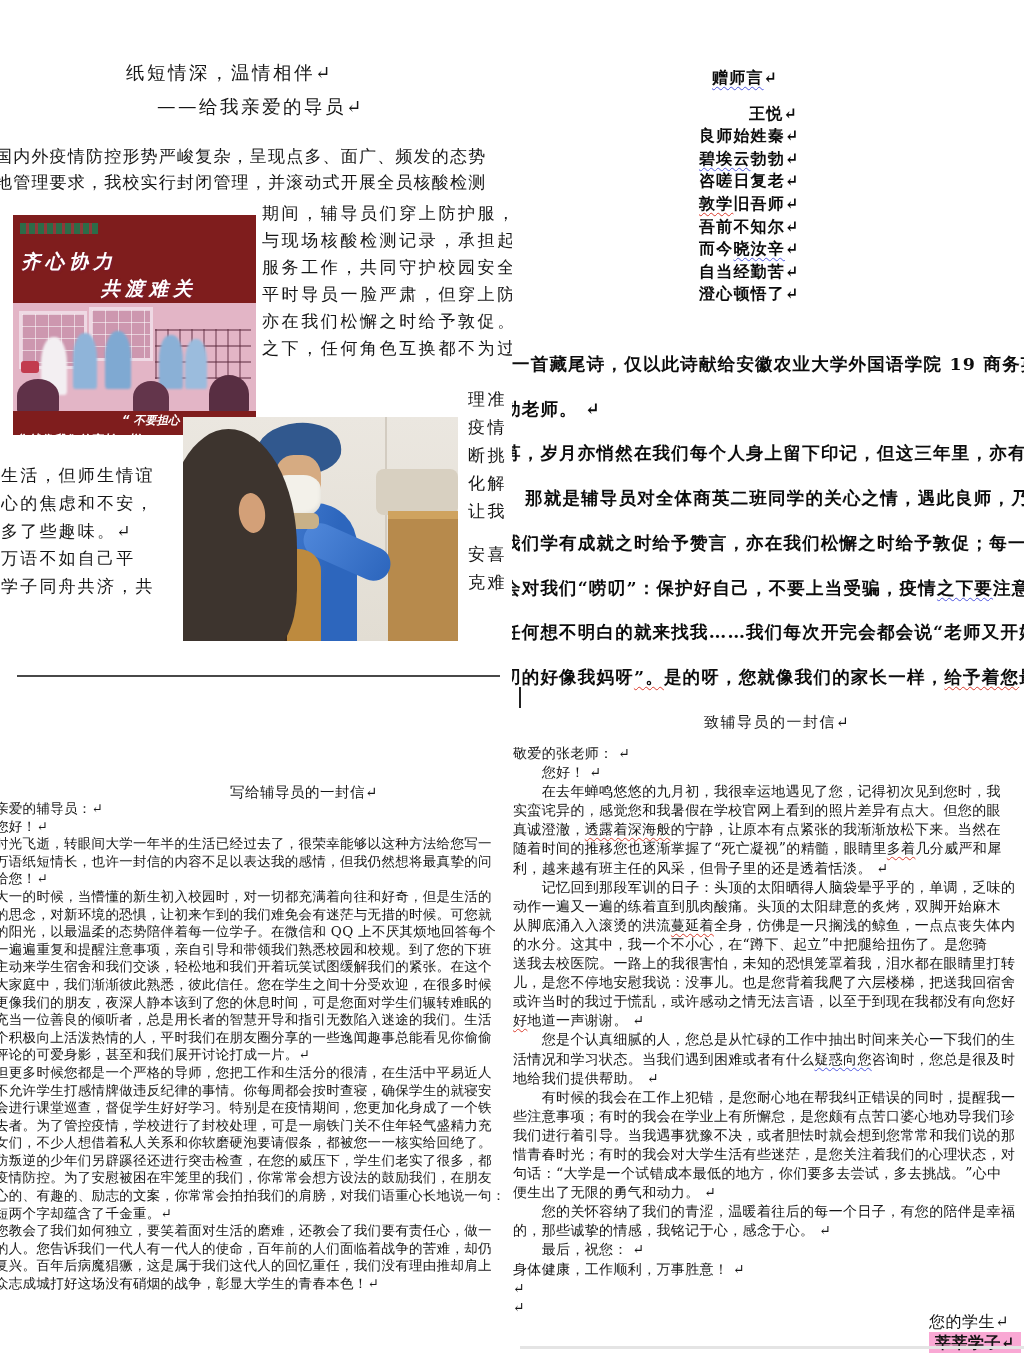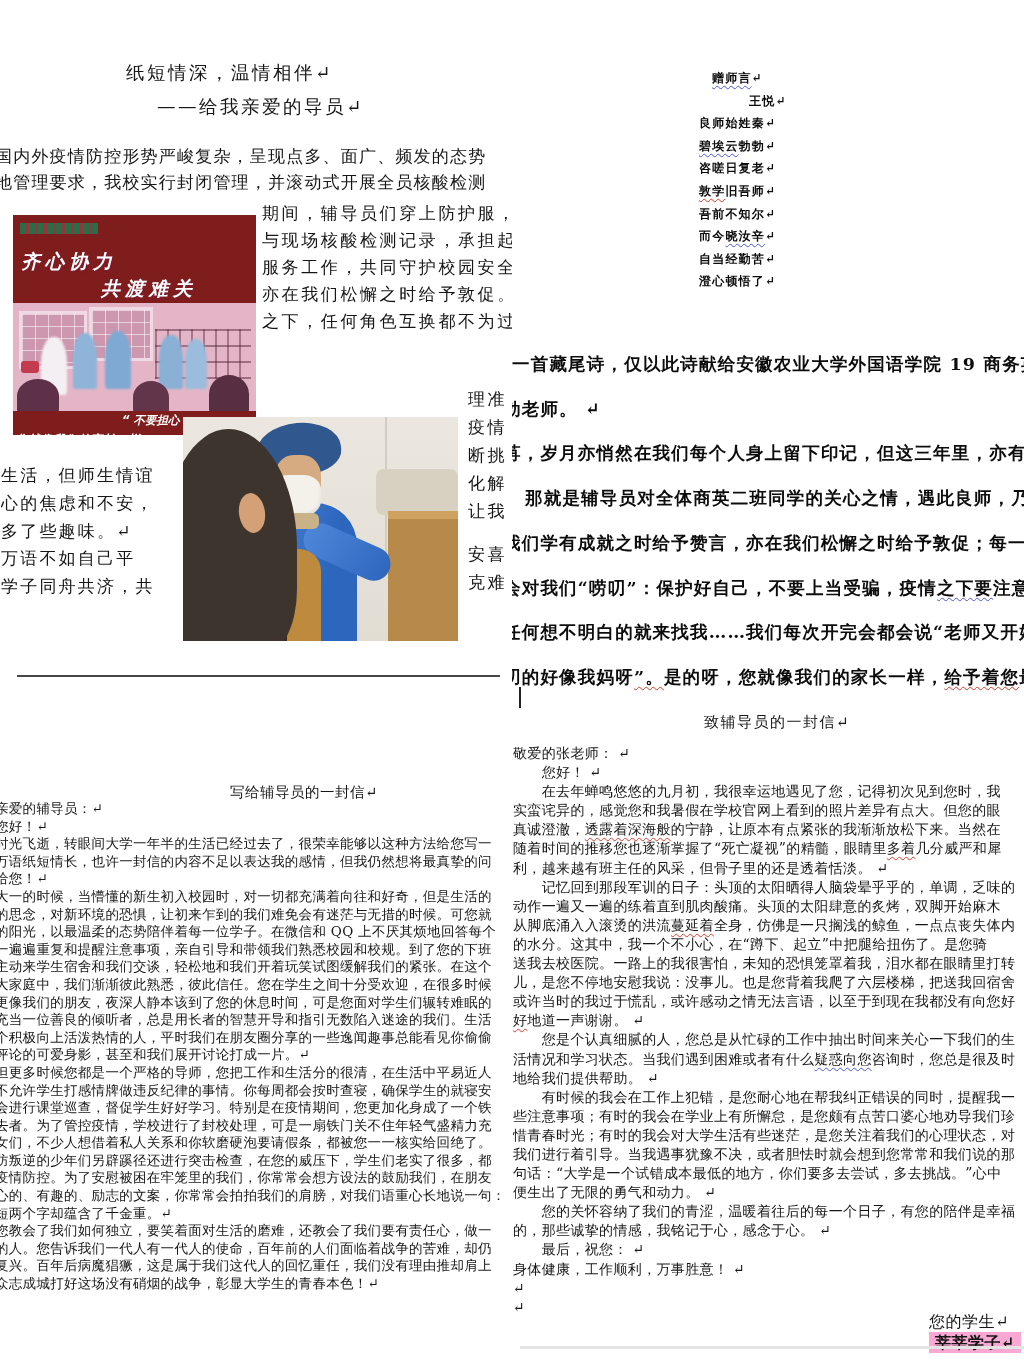--- a/index.html
+++ b/index.html
@@ -61,21 +61,21 @@
   #photo .glove{left:96px;top:140px;width:34px;height:22px;background:#dde2e8;border-radius:50%;transform:rotate(10deg);}
   #photo .paper{left:76px;top:146px;width:34px;height:18px;background:#ececec;border:1px solid #c2c2c2;transform:rotate(14deg);}
   #photo .hair{left:-18px;top:12px;width:132px;height:230px;background:#3d342e;border-radius:48% 52% 30% 30%;}
   #photo .ear{left:56px;top:76px;width:26px;height:40px;background:#d3a078;border-radius:50%;transform:rotate(-8deg);}
   #photo .sweater{left:-8px;top:142px;width:112px;height:84px;border-radius:24px 30px 0 0;
       background:repeating-linear-gradient(112deg,#6d4a31 0 6px,#e9d8c1 6px 11px,#3f2c1d 11px 17px);}
   #photo .bag{left:30px;top:132px;width:108px;height:94px;background:#bd8a3e;border-radius:16px 22px 0 0;}
   #photo .strap{left:62px;top:92px;width:16px;height:126px;background:#17120e;transform:rotate(12deg);border-radius:6px;}
 
   
-  #poem{left:699px;top:67px;font-size:12px;font-weight:700;letter-spacing:1.2px;line-height:22.6px;color:#0c0c0c;}
+  #poem{left:699px;top:67px;font-size:16px;font-weight:700;letter-spacing:1.2px;line-height:22.6px;color:#0c0c0c;}
   #dedication{left:512px;top:342px;width:512px;font-size:17.5px;font-weight:700;letter-spacing:1.2px;line-height:44.7px;overflow:hidden;color:#0c0c0c;}
   #caret{left:519px;top:687px;width:1.5px;height:21px;background:#222;}
 
   
   #bl-title{left:230px;top:783px;font-size:14.5px;letter-spacing:.5px;}
   #bl-lines{left:-5px;top:800px;width:517px;font-size:13.5px;letter-spacing:.3px;line-height:17.6px;overflow:hidden;}
 
   
   #br-title{left:704px;top:713px;font-size:15px;letter-spacing:1.5px;}
   #br-lines{left:513px;top:744px;width:511px;font-size:14px;letter-spacing:.35px;line-height:19.1px;overflow:hidden;}
@@ -90,20 +90,21 @@
   <div id="tl-title1" class="abs">纸短情深，温情相伴↵</div>
   <div id="tl-title2" class="abs">——给我亲爱的导员↵</div>
   <div id="tl-body" class="abs">
       <div class="ln"><span>国内外疫情防控形势严峻复杂，呈现点多、面广、频发的态势</span></div>
       <div class="ln"><span>地管理要求，我校实行封闭管理，并滚动式开展全员核酸检测</span></div>
     </div>
   <div id="tl-wrap" class="abs">
       <div class="ln"><span>期间，辅导员们穿上防护服，</span></div>
       <div class="ln"><span>与现场核酸检测记录，承担起</span></div>
       <div class="ln"><span>服务工作，共同守护校园安全</span></div>
+      <div class="ln"><span>平时导员一脸严肃，但穿上防</span></div>
       <div class="ln"><span>亦在我们松懈之时给予敦促。疫</span></div>
       <div class="ln"><span>之下，任何角色互换都不为过</span></div>
     </div>
   <div id="tl-rfrag" class="abs">
       <div class="ln"><span>理准</span></div>
       <div class="ln"><span>疫情</span></div>
       <div class="ln"><span>断挑</span></div>
       <div class="ln"><span>化解</span></div>
       <div class="ln"><span>让我</span></div>
     </div>
@@ -158,21 +159,21 @@
     <div class="strap"></div>
     <div class="sweater"></div>
     <div class="hair"></div>
     <div class="ear"></div>
   </div>
 
   <div id="tl-divider" class="abs"></div>
 
   <div id="poem" class="abs">
       <div class="ln" style="margin-left: 13px;"><span class="wavy-blue">赠师言</span><span>↵</span></div>
-      <div class="ln" style="margin-left: 50px;"><span>王悦↵</span></div>
+      <div class="ln" style="margin-left: 50px; margin-top: 13px;"><span>王悦↵</span></div>
       <div class="ln"><span>良师始姓秦↵</span></div>
       <div class="ln"><span class="wavy-blue">碧埃云</span><span>勃勃↵</span></div>
       <div class="ln"><span>咨嗟日复老↵</span></div>
       <div class="ln"><span class="wavy-red">敦学</span><span>旧吾师↵</span></div>
       <div class="ln"><span>吾前不知尔↵</span></div>
       <div class="ln"><span>而今</span><span class="wavy-blue">晓汝辛</span><span>↵</span></div>
       <div class="ln"><span>自当经勤苦↵</span></div>
       <div class="ln"><span>澄心顿悟了↵</span></div>
     </div>
   <div id="dedication" class="abs">
@@ -234,22 +235,22 @@
       <div class="ln"><span>的水分。这其中，我一个不小心，在“蹲下、起立”中把腿给扭伤了。是您骑</span></div>
       <div class="ln"><span>送我去校医院。一路上的我很害怕，未知的恐惧笼罩着我，泪水都在眼睛里打转</span></div>
       <div class="ln"><span>儿，是您不停地安慰我说：没事儿。也是您背着我爬了六层楼梯，把送我回宿舍</span></div>
       <div class="ln"><span>或许当时的我过于慌乱，或许感动之情无法言语，以至于到现在我都没有向您好</span></div>
       <div class="ln"><span class="wavy-red">好</span><span>地道一声谢谢。 ↵</span></div>
       <div class="ln"><span>　　您是个认真细腻的人，您总是从忙碌的工作中抽出时间来关心一下我们的生</span></div>
       <div class="ln"><span>活情况和学习状态。当我们遇到困难或者有什么</span><span class="wavy-blue">疑惑向您</span><span>咨询时，您总是很及时</span></div>
       <div class="ln"><span>地给我们提供帮助。 ↵</span></div>
       <div class="ln"><span>　　有时候的我会在工作上犯错，是您耐心地在帮我纠正错误的同时，提醒我一</span></div>
       <div class="ln"><span>些注意事项；有时的我会在学业上有所懈怠，是您颇有点苦口婆心地劝导我们珍</span></div>
+      <div class="ln"><span>我们进行着引导。当我遇事犹豫不决，或者胆怯时就会想到您常常和我们说的那</span></div>
       <div class="ln"><span>惜青春时光；有时的我会对大学生活有些迷茫，是您关注着我们的心理状态，对</span></div>
-      <div class="ln"><span>我们进行着引导。当我遇事犹豫不决，或者胆怯时就会想到您常常和我们说的那</span></div>
       <div class="ln"><span>句话：“大学是一个试错成本最低的地方，你们要多去尝试，多去挑战。”心中</span></div>
       <div class="ln"><span>便生出了无限的勇气和动力。 ↵</span></div>
       <div class="ln"><span>　　您的关怀容纳了我们的青涩，温暖着往后的每一个日子，有您的陪伴是幸福</span></div>
       <div class="ln"><span>的，那些诚挚的情感，我铭记于心，感念于心。 ↵</span></div>
       <div class="ln"><span>　　最后，祝您： ↵</span></div>
       <div class="ln"><span>身体健康，工作顺利，万事胜意！ ↵</span></div>
       <div class="ln"><span>↵</span></div>
       <div class="ln"><span>↵</span></div>
     </div>
   <div id="br-sig" class="abs">

